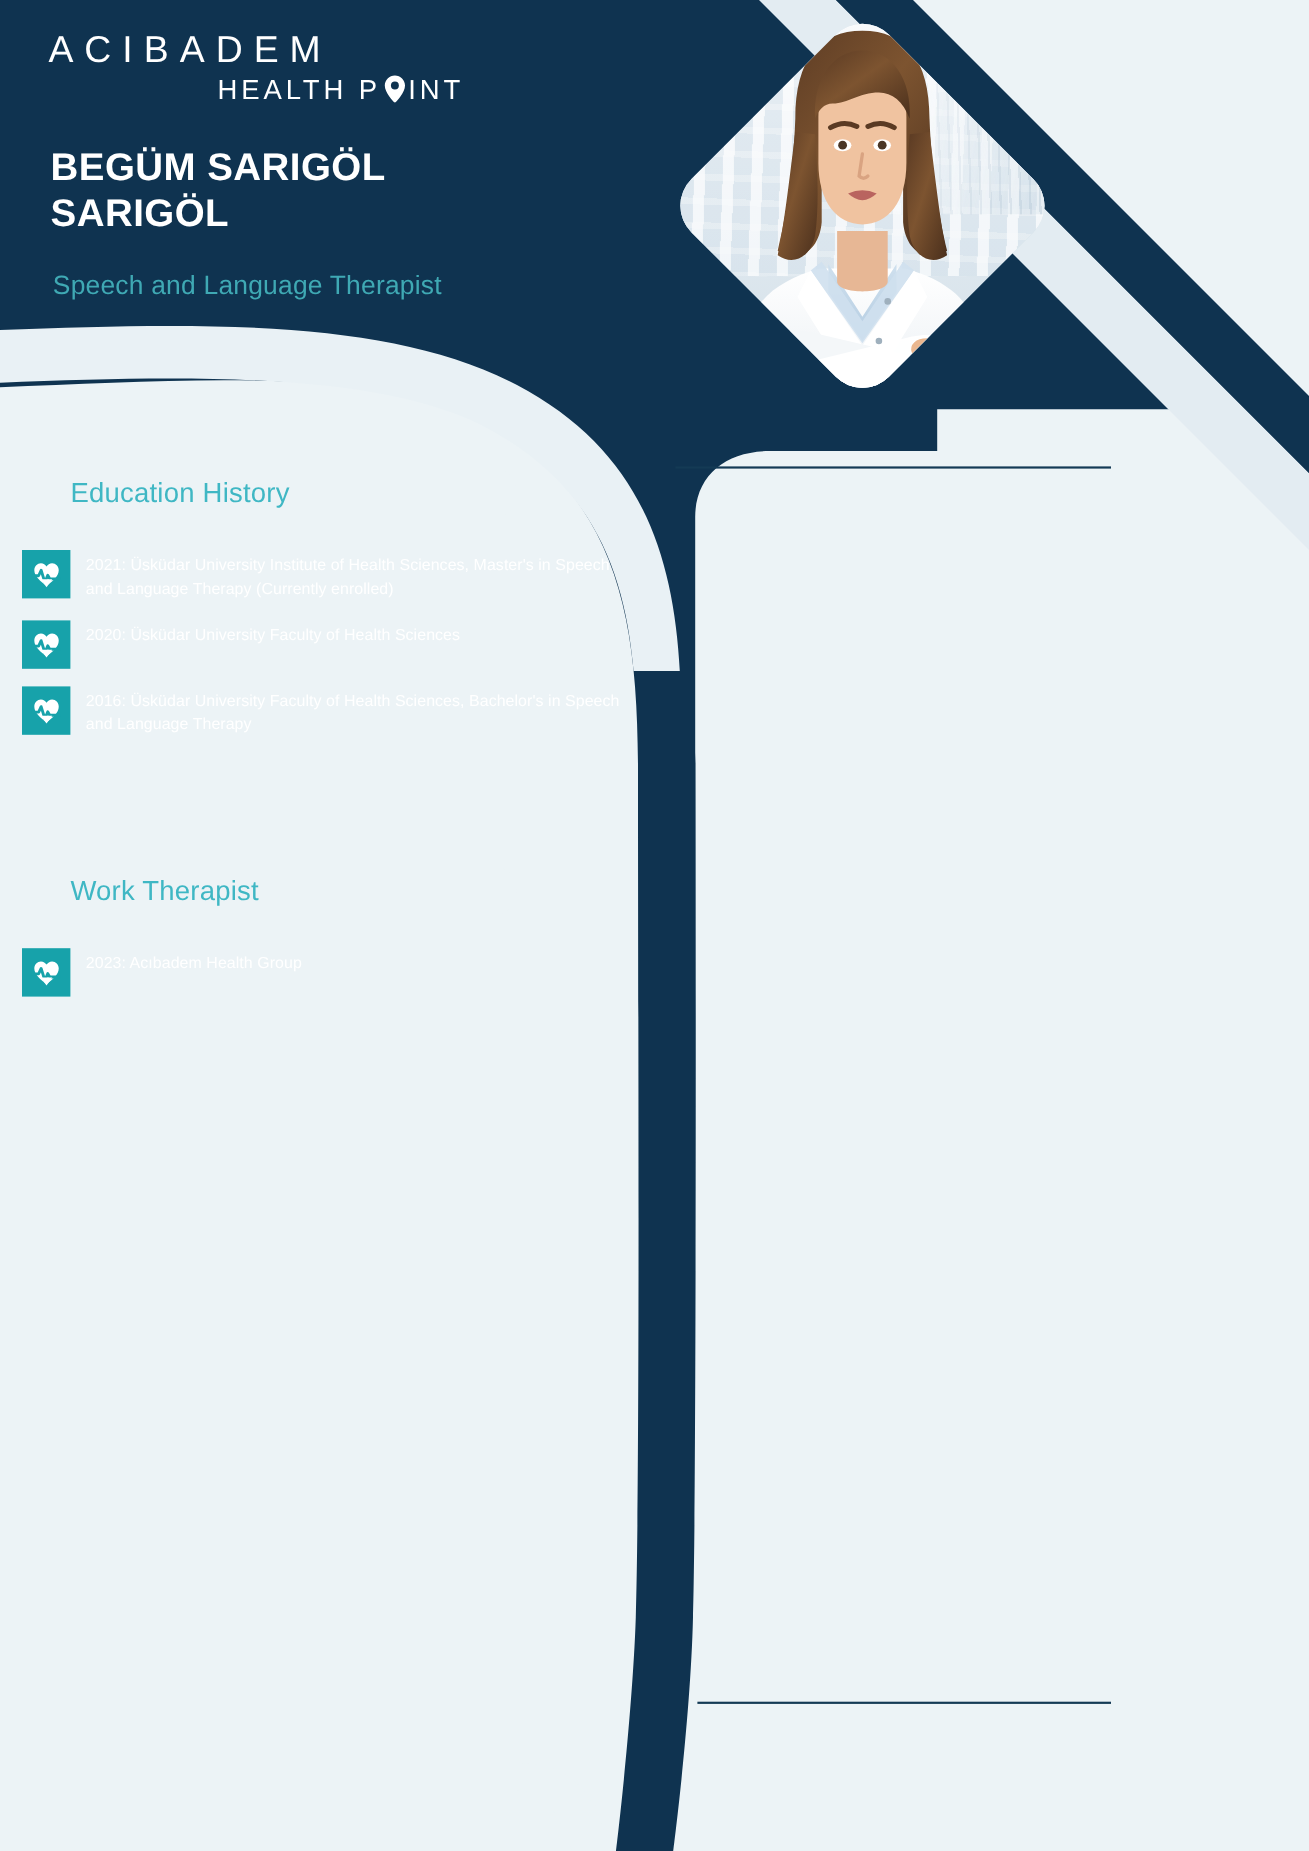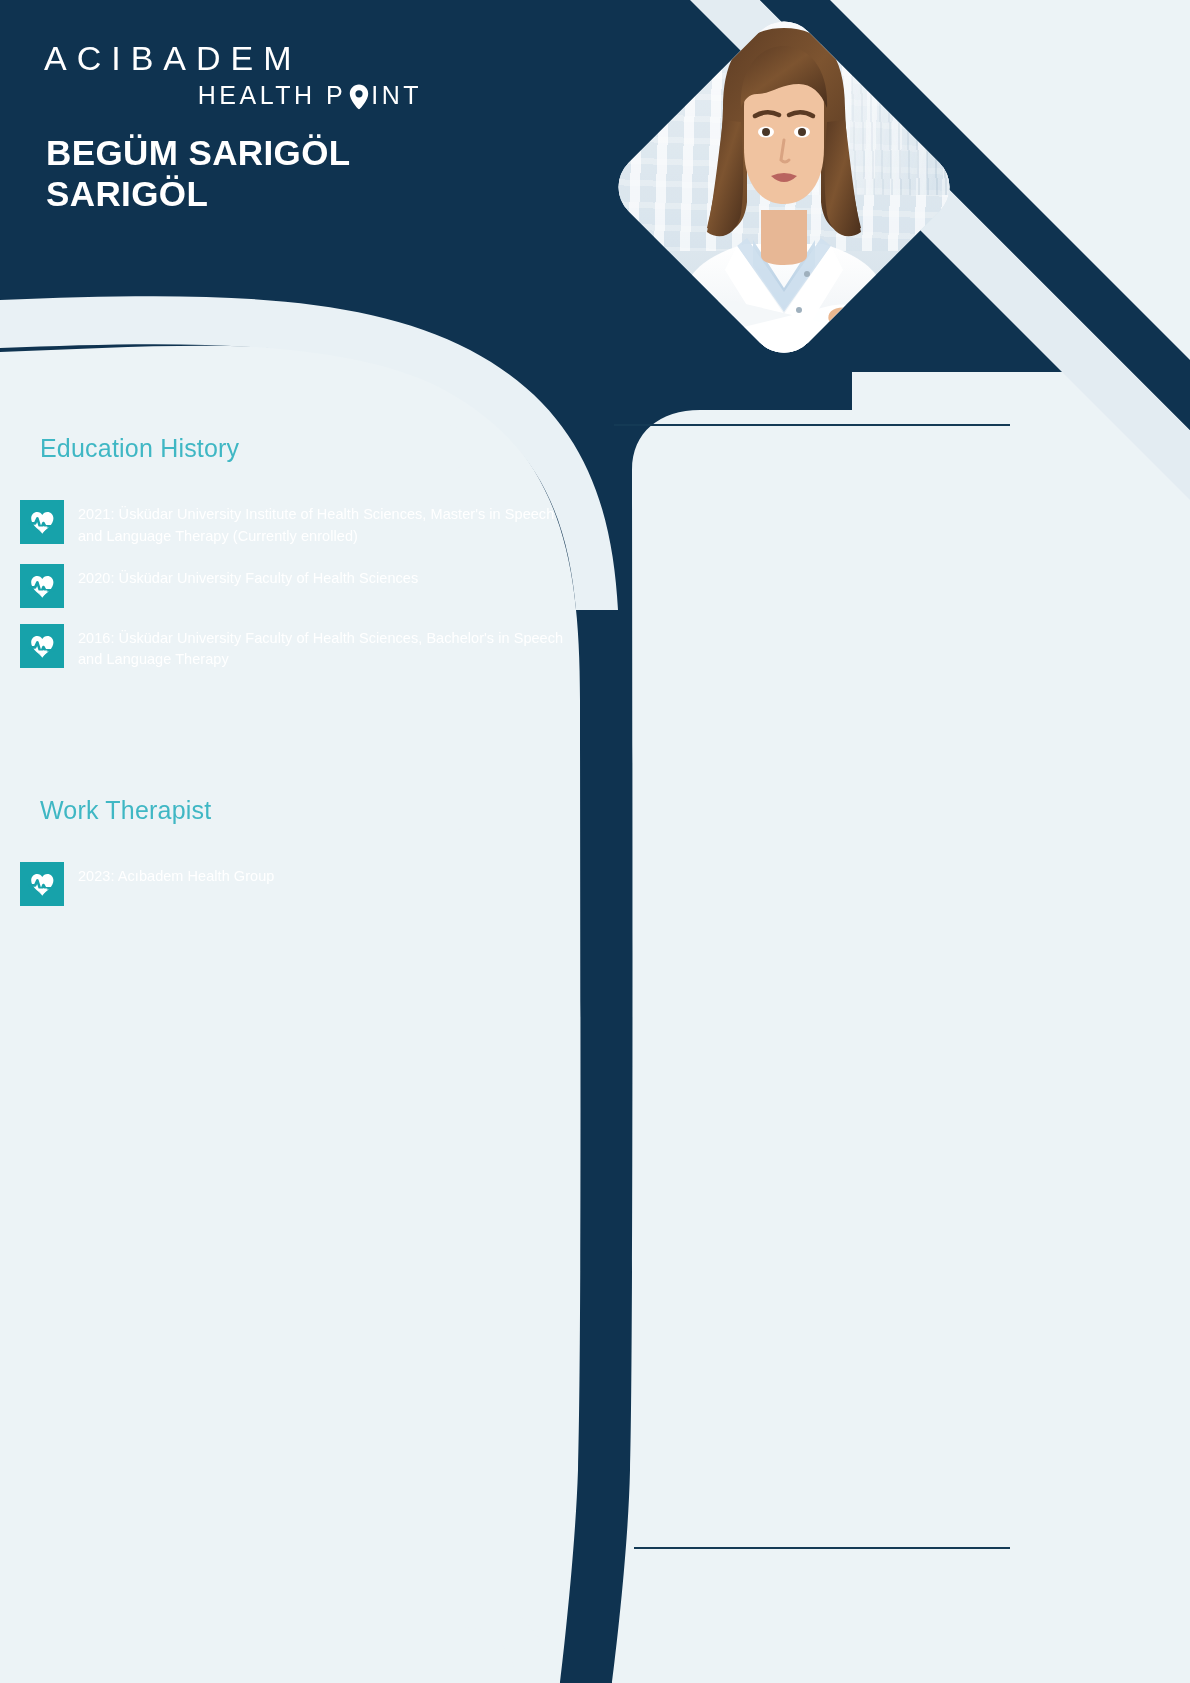--- a/index.html
+++ b/index.html
@@ -12,26 +12,26 @@
   }
   .page{position:absolute;inset:0;width:1190px;height:1683px;overflow:hidden;}
 
   
   .bg{position:absolute;inset:0;width:1190px;height:1683px;}
 
   
   .logo{position:absolute;left:44px;top:28px;width:380px;}
   .logo-word{
     color:#ffffff;font-size:34px;letter-spacing:10px;font-weight:400;
-    font-family:"Liberation Sans", sans-serif;line-height:1.05;white-space:nowrap;margin-top:13px;
+    font-family:"Liberation Sans", sans-serif;line-height:1.05;white-space:nowrap;
   }
   .logo-sub{
     margin-top:4px;text-align:right;padding-right:2px;
     color:#ffffff;font-size:25px;letter-spacing:3.5px;font-weight:400;
-    white-space:nowrap;display:flex;justify-content:flex-end;align-items:flex-end;gap:0;
+    white-space:nowrap;display:flex;justify-content:flex-end;align-items:flex-start;gap:0;
   }
   .pin{display:inline-block;width:22px;height:26px;position:relative;margin:0 1px 0 2px;vertical-align:-5px;}
   .pin svg{display:block;}
 
   
   .name{
     position:absolute;left:46px;top:132px;width:520px;
     color:#ffffff;font-size:35px;font-weight:bold;line-height:1.18;
     letter-spacing:.4px;
   }
@@ -40,21 +40,21 @@
     color:#3fa9b4;font-size:24px;font-weight:400;letter-spacing:.2px;
   }
 
   
   .pill{
     position:absolute;left:-40px;height:46px;width:510px;
     background:#ecf3f6;border-radius:0 23px 23px 0;
     display:flex;align-items:center;
   }
   .pill span{
-    margin-left:80px;color:#3fb7c4;font-size:25px;font-weight:400;letter-spacing:.2px;
+    margin-left:104px;color:#3fb7c4;font-size:25px;font-weight:400;letter-spacing:.2px;
   }
   #pill-edu{top:425px;}
   #pill-work{top:787px;}
 
   
   .list{position:absolute;left:20px;width:560px;}
   #list-edu{top:500px;}
   #list-work{top:862px;}
 
   .item{display:flex;align-items:flex-start;margin-bottom:16px;}
@@ -152,20 +152,21 @@
         </svg>
       </span>
       <span>INT</span>
     </div>
   </div>
 
   <div class="name">
     <div>BEGÜM SARIGÖL</div>
     <div>SARIGÖL</div>
   </div>
+  <div class="role">Speech and Language Therapist</div>
 
   <div class="portrait">
     <div class="portrait-inner">
       <div class="clinic"></div>
       <svg class="person" viewBox="0 0 398 398">
         <defs>
           <linearGradient id="hair" x1="0" y1="0" x2="1" y2="1">
             <stop offset="0" stop-color="#5a3a23"></stop>
             <stop offset=".45" stop-color="#7d5430"></stop>
             <stop offset="1" stop-color="#4a2f1c"></stop>

